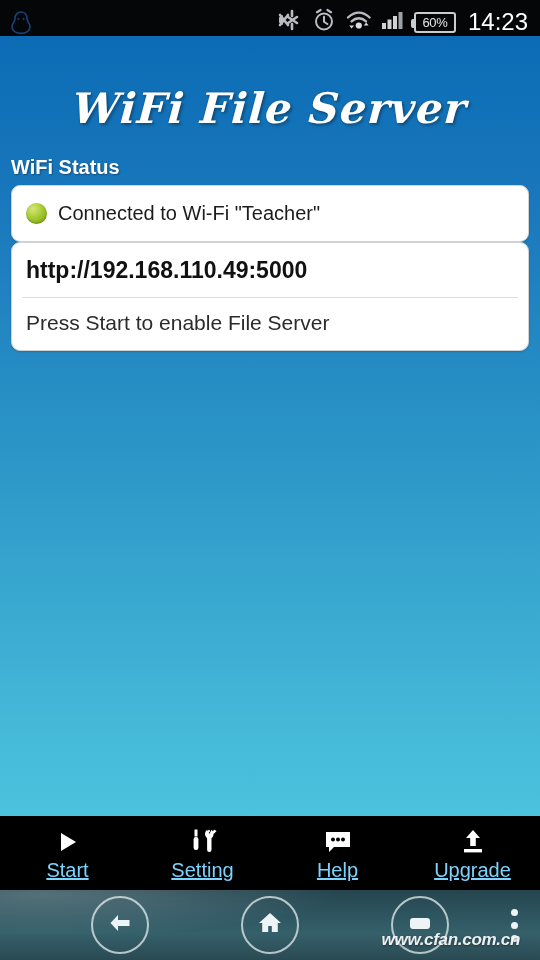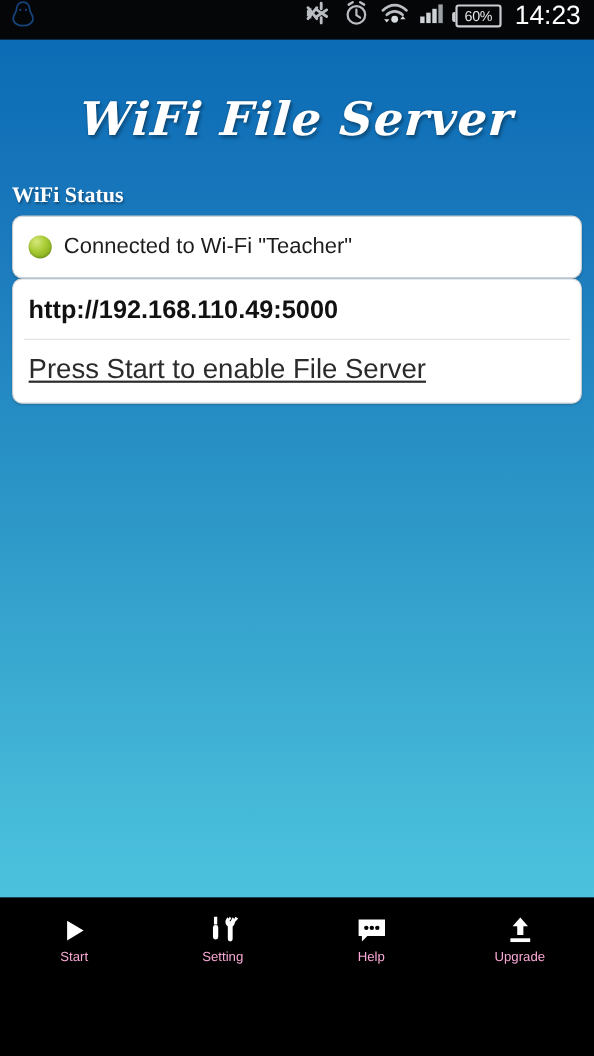--- a/index.html
+++ b/index.html
@@ -7,21 +7,21 @@
   body {
     font-family:"Liberation Sans", sans-serif;
     background:#000;
     -webkit-font-smoothing:antialiased;
   }
   .phone { position:relative; width:540px; height:960px; overflow:hidden; }
 
   
   .statusbar {
     position:absolute; left:0; top:0; width:540px; height:36px;
-    background:#040608; display:flex; align-items:flex-start;
+    background:#040608; display:flex; align-items:flex-end;
     padding:0 12px 0 10px;
   }
   .sb-left { display:flex; align-items:center; gap:6px; flex:1; }
   .sb-right { display:flex; align-items:center; gap:9px; }
   .qq-icon { width:22px; height:26px; opacity:.85; }
   .sb-ico { display:block; }
   .batt {
     position:relative; display:flex; align-items:center; justify-content:center;
     width:42px; height:21px; border:2px solid #c9ccd0; border-radius:3px;
   }
@@ -43,47 +43,47 @@
     font-size:42px; font-weight:bold; font-style:italic;
     font-family:"DejaVu Serif", serif;
     letter-spacing:1px;
     text-shadow:2px 2px 3px rgba(0,0,0,.30), 0 0 2px rgba(0,0,0,.25);
     transform:skewX(-4deg);
   }
   .sec-label {
     margin:20px 0 6px 11px; color:#fff; font-size:20px; font-weight:bold;
     text-shadow:1px 1px 2px rgba(0,0,0,.35);
   }
-  .sec-label.first { margin-top:34px;font-family:Liberation Serif, serif; }
+  .sec-label.first { margin-top:23px; }
   .card {
     margin:0 11px; background:#fff; border:1px solid #cfd3d6;
     border-radius:9px; box-shadow:0 1px 2px rgba(0,0,0,.18);
   }
   .status-row { display:flex; align-items:center; padding:16px 14px; }
   .dot {
     width:21px; height:21px; border-radius:50%; flex:none; margin-right:11px;
     background:radial-gradient(circle at 34% 28%, #d6e87a 0%, #a9cc36 42%, #86ae1c 78%, #6e9412 100%);
     box-shadow:inset 0 -1px 2px rgba(0,0,0,.22);
   }
   .status-text { font-size:20px; color:#1c1c1c; }
   .url-line { padding:14px 14px 13px 14px; font-size:23px; font-weight:bold; color:#111; }
   .divider { height:1px; background:#dcdfe2; margin:0 10px; }
-  .hint-line { padding:13px 26px 15px 14px; font-size:25px; color:#2b2b2b;text-decoration:underline; }
+  .hint-line { padding:13px 26px 15px 14px; font-size:21px; color:#2b2b2b; }
 
   
   .toolbar {
     position:absolute; left:0; top:816px; width:540px; height:74px;
     background:#000; display:flex; align-items:center;
   }
   .tb-item {
     flex:1; display:flex; flex-direction:column; align-items:center;
     justify-content:center; gap:3px; height:100%;
   }
   .tb-ico { height:30px; display:flex; align-items:center; justify-content:center; }
-  .tb-label { color:#f9a8d4; font-size:12px; line-height:1; }
+  .tb-label { color:#7dd3fc; font-size:20px; line-height:1;text-decoration:underline; }
 
   
   .navbar {
     position:absolute; left:0; top:890px; width:540px; height:70px;
     background:
       radial-gradient(ellipse 420px 60px at 8% 6%, rgba(190,205,210,.30) 0%, rgba(190,205,210,0) 70%),
       linear-gradient(180deg,#26454e 0%, #2d5560 36%, #35606a 62%, #2a4a53 100%);
     display:flex; align-items:center;
   }
   .nav-btn {
@@ -222,14 +222,48 @@
           <path d="M14 2l7 8h-4.2v8h-5.6v-8H7z" fill="#fff"></path>
           <rect x="5" y="21" width="18" height="3.4" fill="#fff"></rect>
         </svg>
       </span>
       <span class="tb-label">Upgrade</span>
     </div>
 
 
   </div>
 
+  <div class="navbar">
+
+    <div class="nav-btn nav-back">
+      <span>
+        <svg width="28" height="28" viewBox="0 0 28 28">
+          <path d="M12 6L4.5 14 12 22v-5h11.5v-6H12z" fill="#eef3f5"></path>
+        </svg>
+      </span>
+    </div>
+
+    <div class="nav-btn nav-home">
+      <span>
+        <svg width="28" height="28" viewBox="0 0 28 28">
+          <path d="M14 4L3 14h3.2v9h6V17h3.6v6h6v-9H25z" fill="#eef3f5"></path>
+        </svg>
+      </span>
+    </div>
+
+    <div class="nav-btn nav-recent">
+      <span>
+        <svg width="28" height="28" viewBox="0 0 28 28">
+          <rect x="4" y="9" width="20" height="11" rx="3" fill="#eef3f5"></rect>
+        </svg>
+      </span>
+    </div>
+
+    <div class="nav-menu">
+      <i></i>
+      <i></i>
+      <i></i>
+    </div>
+
+    <div class="watermark">www.cfan.com.cn</div>
+  </div>
 
 </div>
 
 </body></html>

